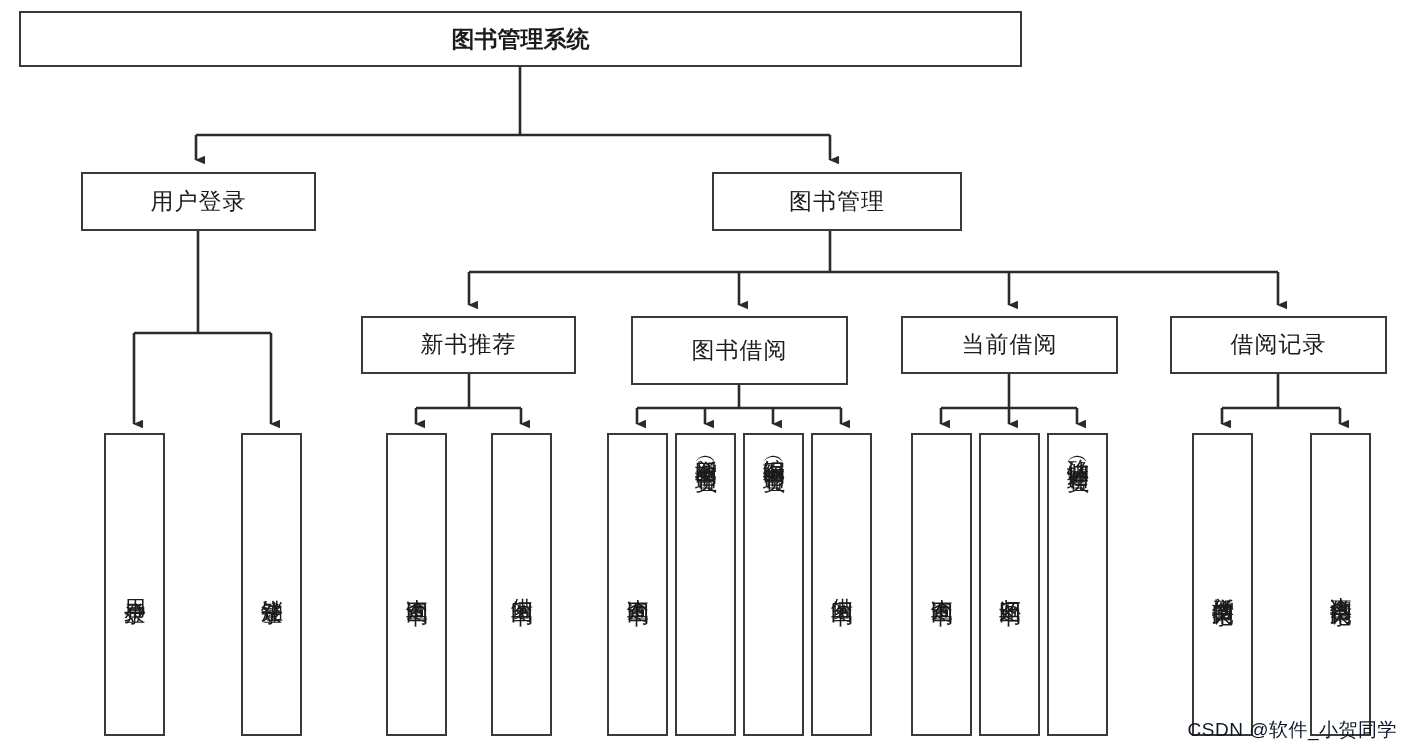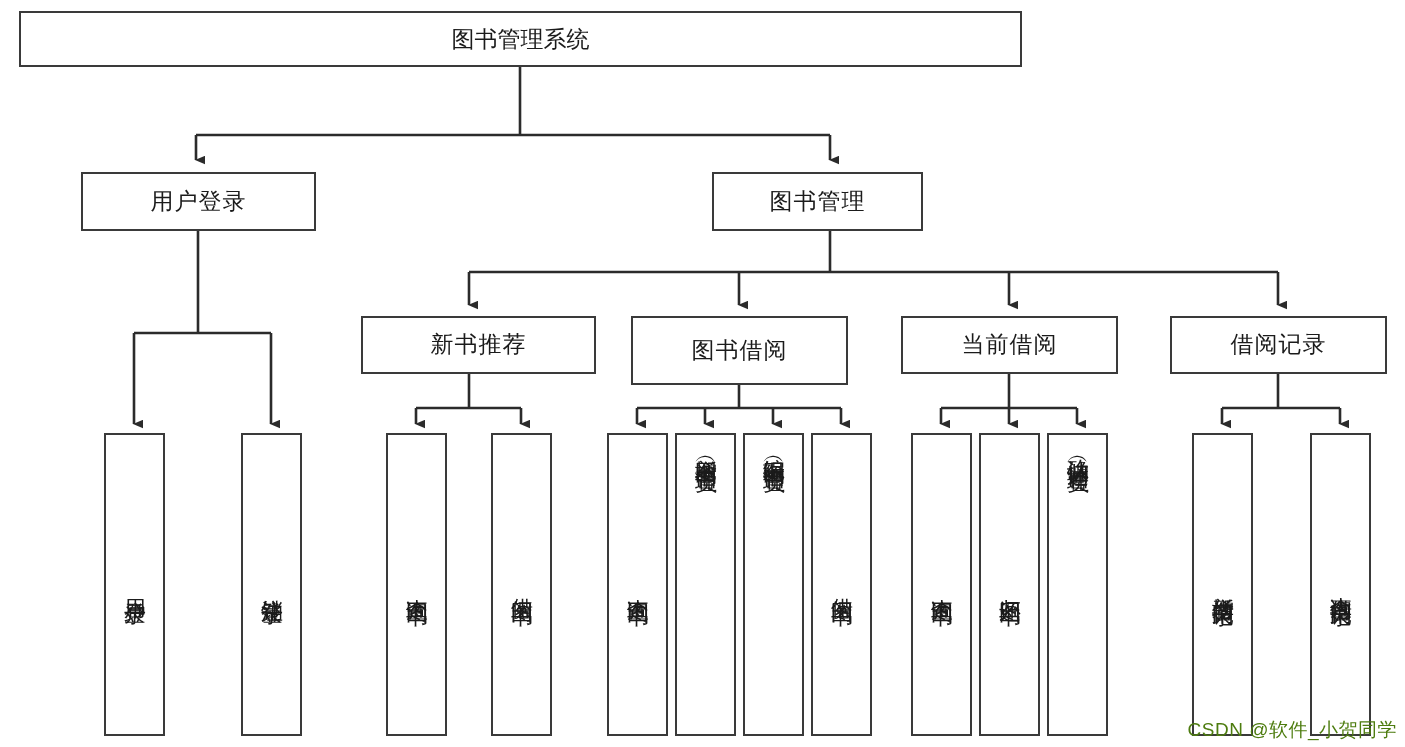--- a/index.html
+++ b/index.html
@@ -72,21 +72,21 @@
   .leaf-inner.align-top {
     align-items: flex-start;
     padding-top: 6px;
     box-sizing: border-box;
   }
   .watermark {
     position: absolute;
     right: 8px;
     bottom: 4px;
     font-size: 19px;
-    color: #4d7c0f;
+    color: #0f172a;
     letter-spacing: 0.5px;
     white-space: nowrap;
   }
 </style>
 </head>
 <body>
 
 <div id="diagram-root">
 
   <svg id="connector-layer" viewBox="0 0 1405 747" xmlns="http://www.w3.org/2000/svg">
@@ -132,26 +132,26 @@
       <path d="M1009,408 L1009,424" marker-end="url(#arrow)"></path>
       <path d="M1077,408 L1077,424" marker-end="url(#arrow)"></path>
 
       <path d="M1278,374 L1278,408"></path>
       <path d="M1222,408 L1340,408"></path>
       <path d="M1222,408 L1222,424" marker-end="url(#arrow)"></path>
       <path d="M1340,408 L1340,424" marker-end="url(#arrow)"></path>
     </g>
   </svg>
 
-  <div class="node root-node" style="left:19px; top:11px; width:1003px; height:56px;">图书管理系统</div>
+  <div class="node root-node" style="left:19px; top:11px; width:1003px; height:56px;font-weight:bold;">图书管理系统</div>
 
   <div class="node h-node" style="left:81px; top:172px; width:235px; height:59px;">用户登录</div>
-  <div class="node h-node" style="left:712px; top:172px; width:211px; height:59px;">图书管理</div>
-
-  <div class="node h-node" style="left:361px; top:316px; width:235px; height:58px;">新书推荐</div>
+  <div class="node h-node" style="left:712px; top:172px; width:250px; height:59px;">图书管理</div>
+
+  <div class="node h-node" style="left:361px; top:316px; width:215px; height:58px;">新书推荐</div>
   <div class="node h-node" style="left:631px; top:316px; width:217px; height:69px;">图书借阅</div>
   <div class="node h-node" style="left:1170px; top:316px; width:217px; height:58px;">借阅记录</div>
   <div class="node h-node" style="left:901px; top:316px; width:217px; height:58px;">当前借阅</div>
 
   <div class="leaf-node" style="left:104px; top:433px; width:61px; height:303px;">
     <div class="leaf-inner" style="transform:translateX(-50%);">
       <span class="leaf-label">用户登录</span>
     </div>
   </div>
   <div class="leaf-node" style="left:241px; top:433px; width:61px; height:303px;">

